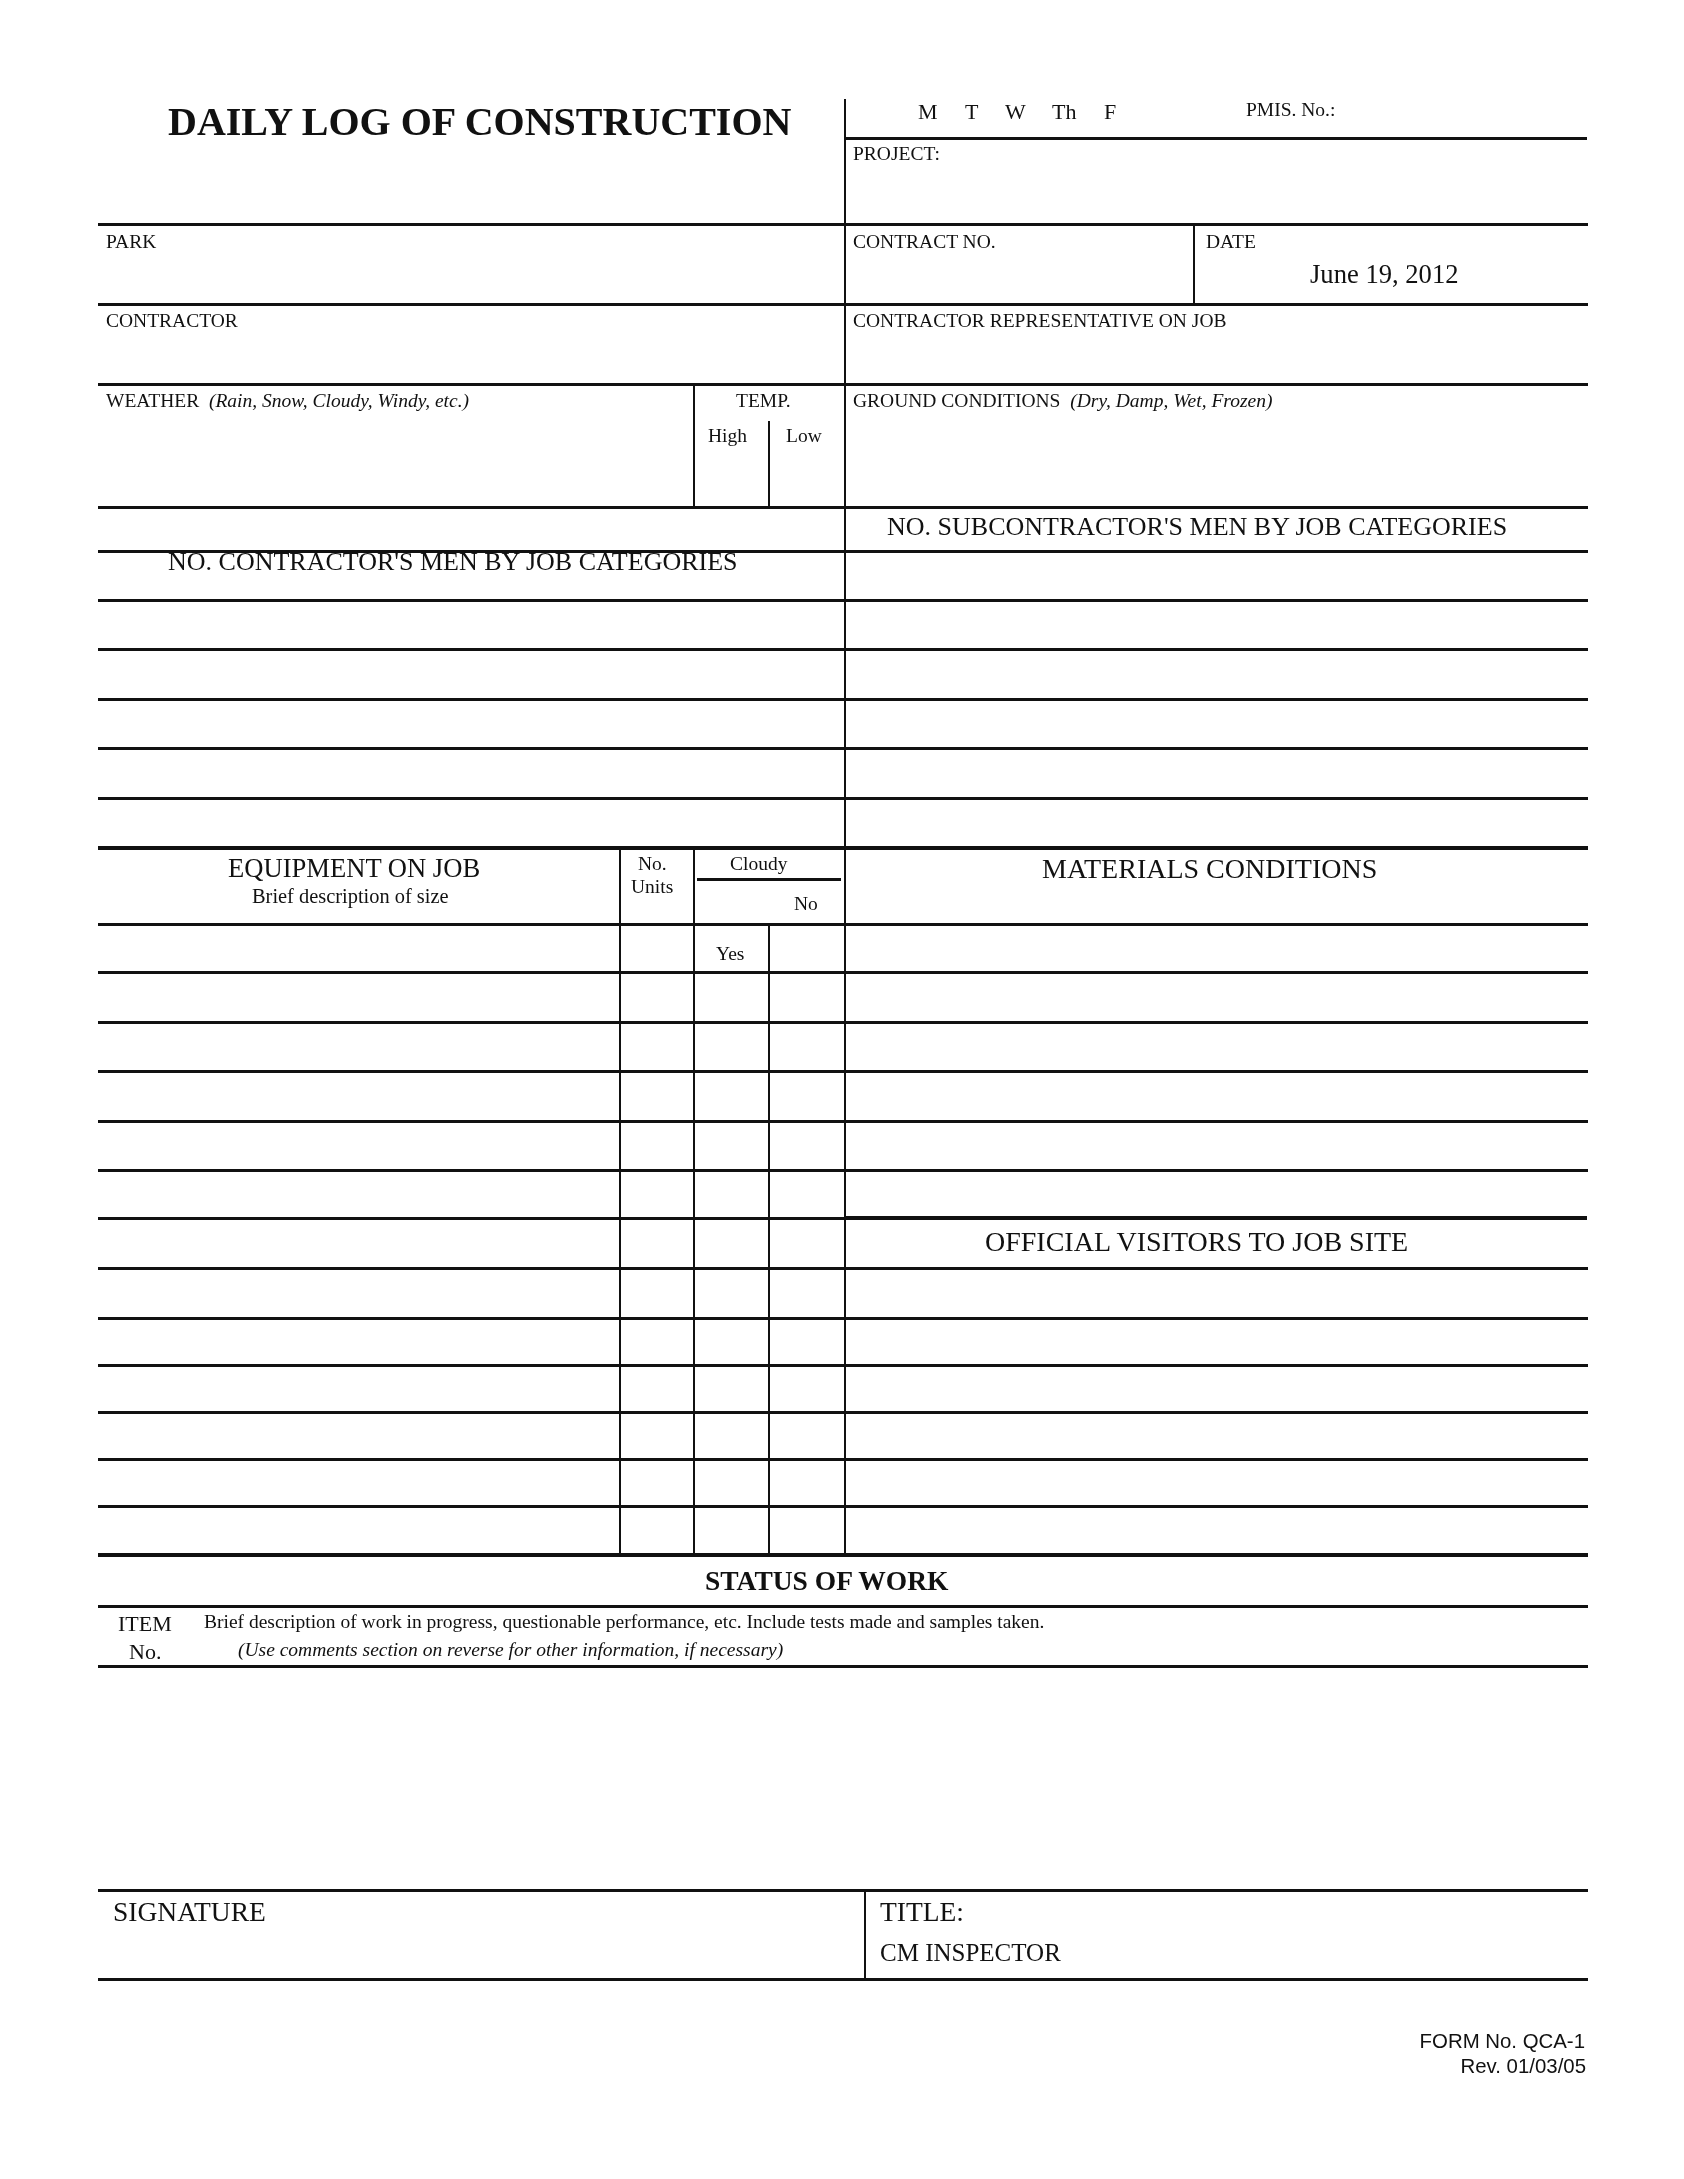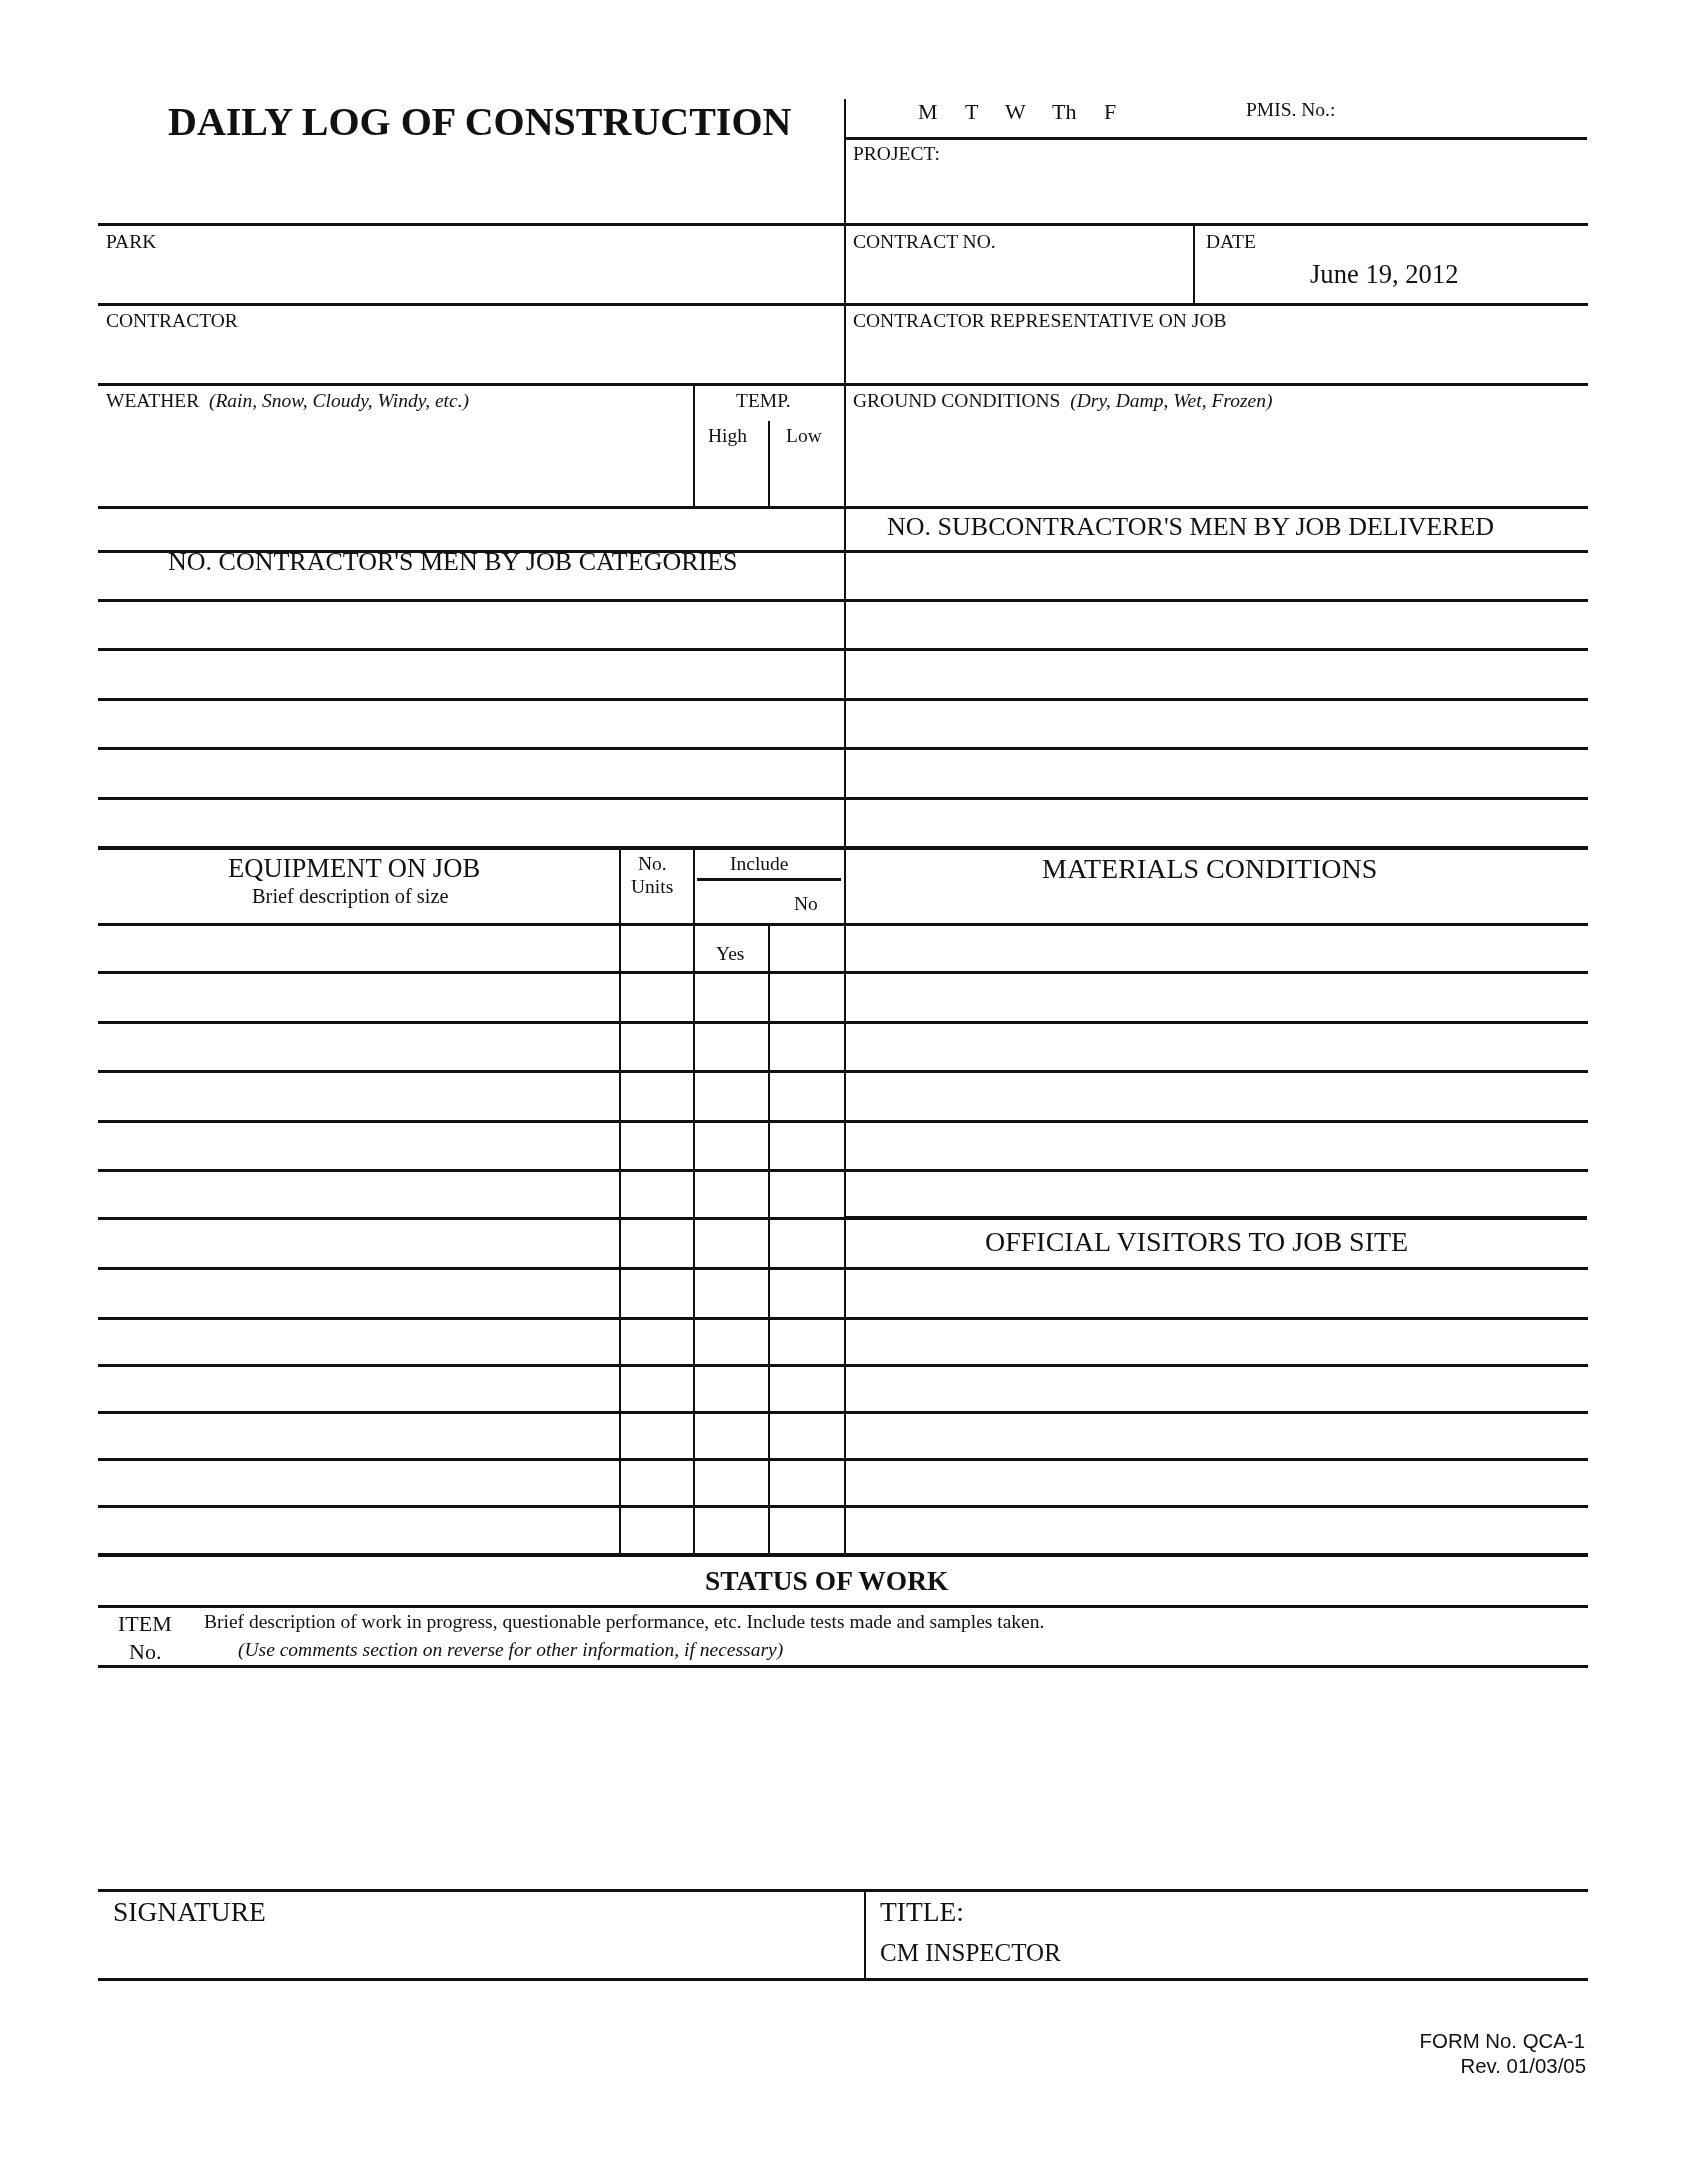--- a/index.html
+++ b/index.html
@@ -65,21 +65,21 @@
 <span class="fill" style="left:696px; top:454px; width:69px; height:49px;"></span>
 <span class="fill" style="left:771px; top:454px; width:69px; height:49px;"></span>
 <span class="t lbl" style="left:853px; top:390px;">
   <span>GROUND CONDITIONS</span>&nbsp;
   <span class="it">(Dry, Damp, Wet, Frozen)</span>
 </span>
 <span class="fill" style="left:853px; top:417px; width:727px; height:84px;"></span>
 
 <div class="hl" style="left:98px; width:1490px; top:506px;"></div>
 <span class="t sec" style="left:168px; top:512px; font-size:26px;margin-top:35px;">NO. CONTRACTOR'S MEN BY JOB CATEGORIES</span>
-<span class="t sec" style="left:887px; top:512px; font-size:26px;">NO. SUBCONTRACTOR'S MEN BY JOB DELIVERED</span>
+<span class="t sec" style="left:887px; top:512px; font-size:26px;">NO. SUBCONTRACTOR'S MEN BY JOB CATEGORIES</span>
 <div class="hl" style="left:98px; width:1490px; top:550px;"></div>
 
 <div id="manpower-rows">
     <div class="hl" style="left: 98px; width: 1490px; top: 599px;"></div>
     <div class="hl" style="left: 98px; width: 1490px; top: 648px;"></div>
     <div class="hl" style="left: 98px; width: 1490px; top: 698px;"></div>
     <div class="hl" style="left: 98px; width: 1490px; top: 747px;"></div>
     <div class="hl" style="left: 98px; width: 1490px; top: 797px;"></div>
     <span class="fill" style="left: 105px; top: 555px; width: 732px; height: 43px;"></span>
     <span class="fill" style="left: 105px; top: 605px; width: 732px; height: 43px;"></span>
@@ -94,21 +94,21 @@
     <span class="fill" style="left: 851px; top: 753px; width: 732px; height: 43px;"></span>
     <span class="fill" style="left: 851px; top: 802px; width: 732px; height: 43px;"></span>
   </div>
 
 <div class="hl thick" style="left:98px; width:1490px; top:846px;"></div>
 
 <span class="t sec" style="left:228px; top:853px; font-size:26.6px;font-family:Liberation Serif, serif;">EQUIPMENT ON JOB</span>
 <span class="t lbl" style="left:252px; top:885px; font-size:20.4px;">Brief description of size</span>
 <span class="t lbl" style="left:638px; top:853px;">No.</span>
 <span class="t lbl" style="left:631px; top:876px;">Units</span>
-<span class="t lbl" style="left:730px; top:853px;">Include</span>
+<span class="t lbl" style="left:730px; top:853px;">Cloudy</span>
 <div class="hl" style="left:697px; width:144px; top:878px;"></div>
 <span class="t lbl" style="left:716px; top:943px;">Yes</span>
 <span class="t lbl" style="left:794px; top:893px;">No</span>
 <span class="t sec" style="left:1042px; top:853px; font-size:28px;">MATERIALS CONDITIONS</span>
 
 <div class="vl" style="left:619px; top:848px; height:708px;"></div>
 <div class="vl" style="left:693px; top:848px; height:708px;"></div>
 <div class="vl" style="left:768px; top:925px; height:630px;"></div>
 
 <div id="equip-rows">

